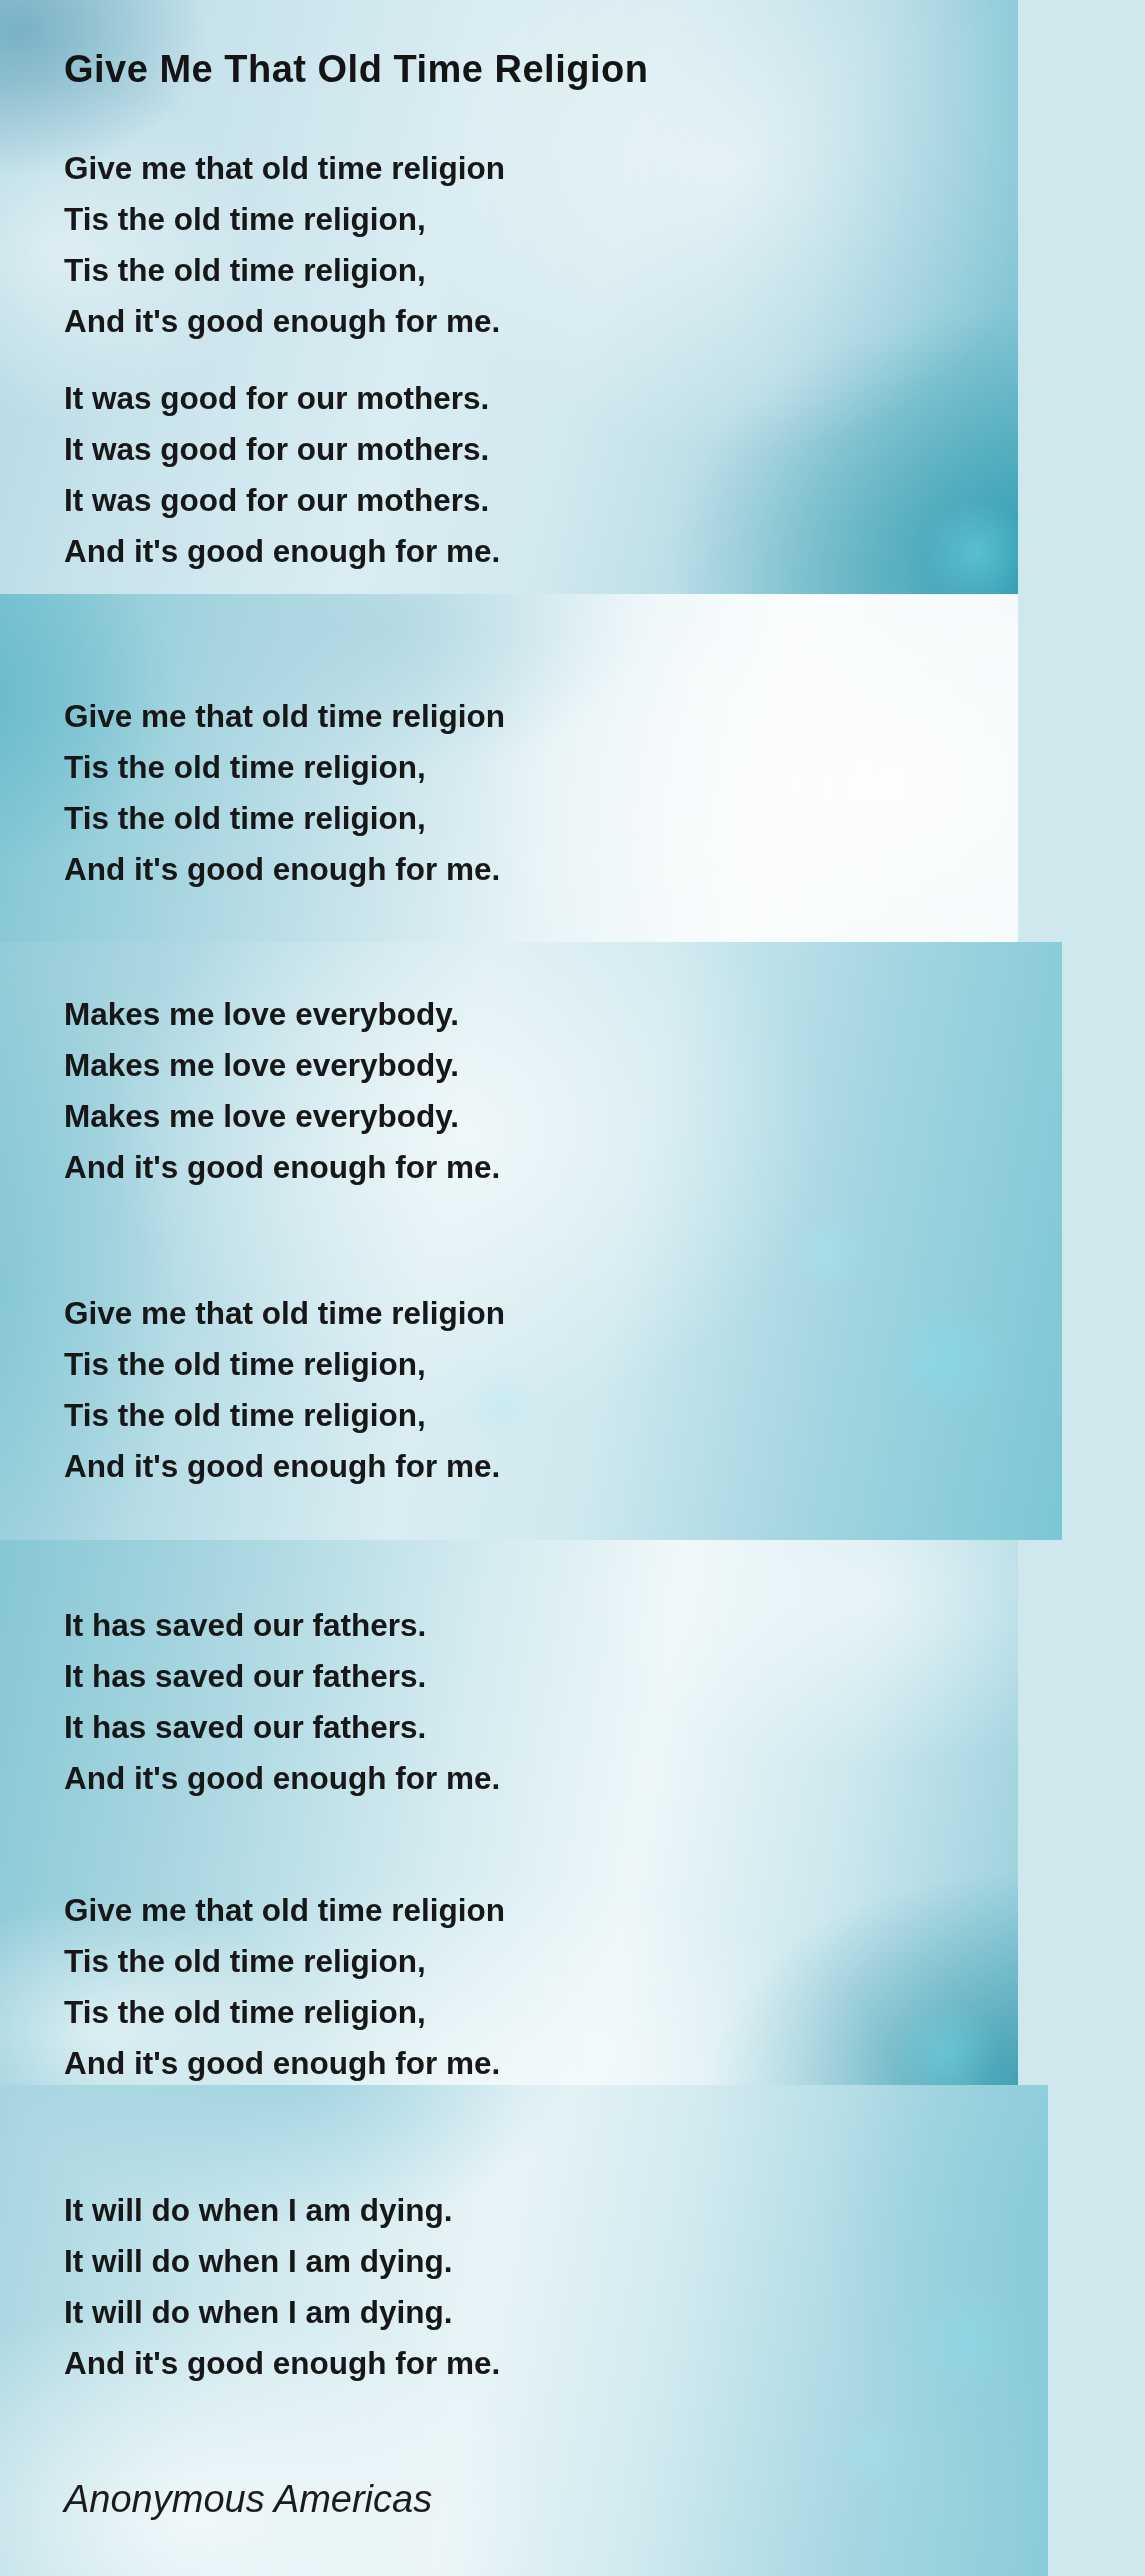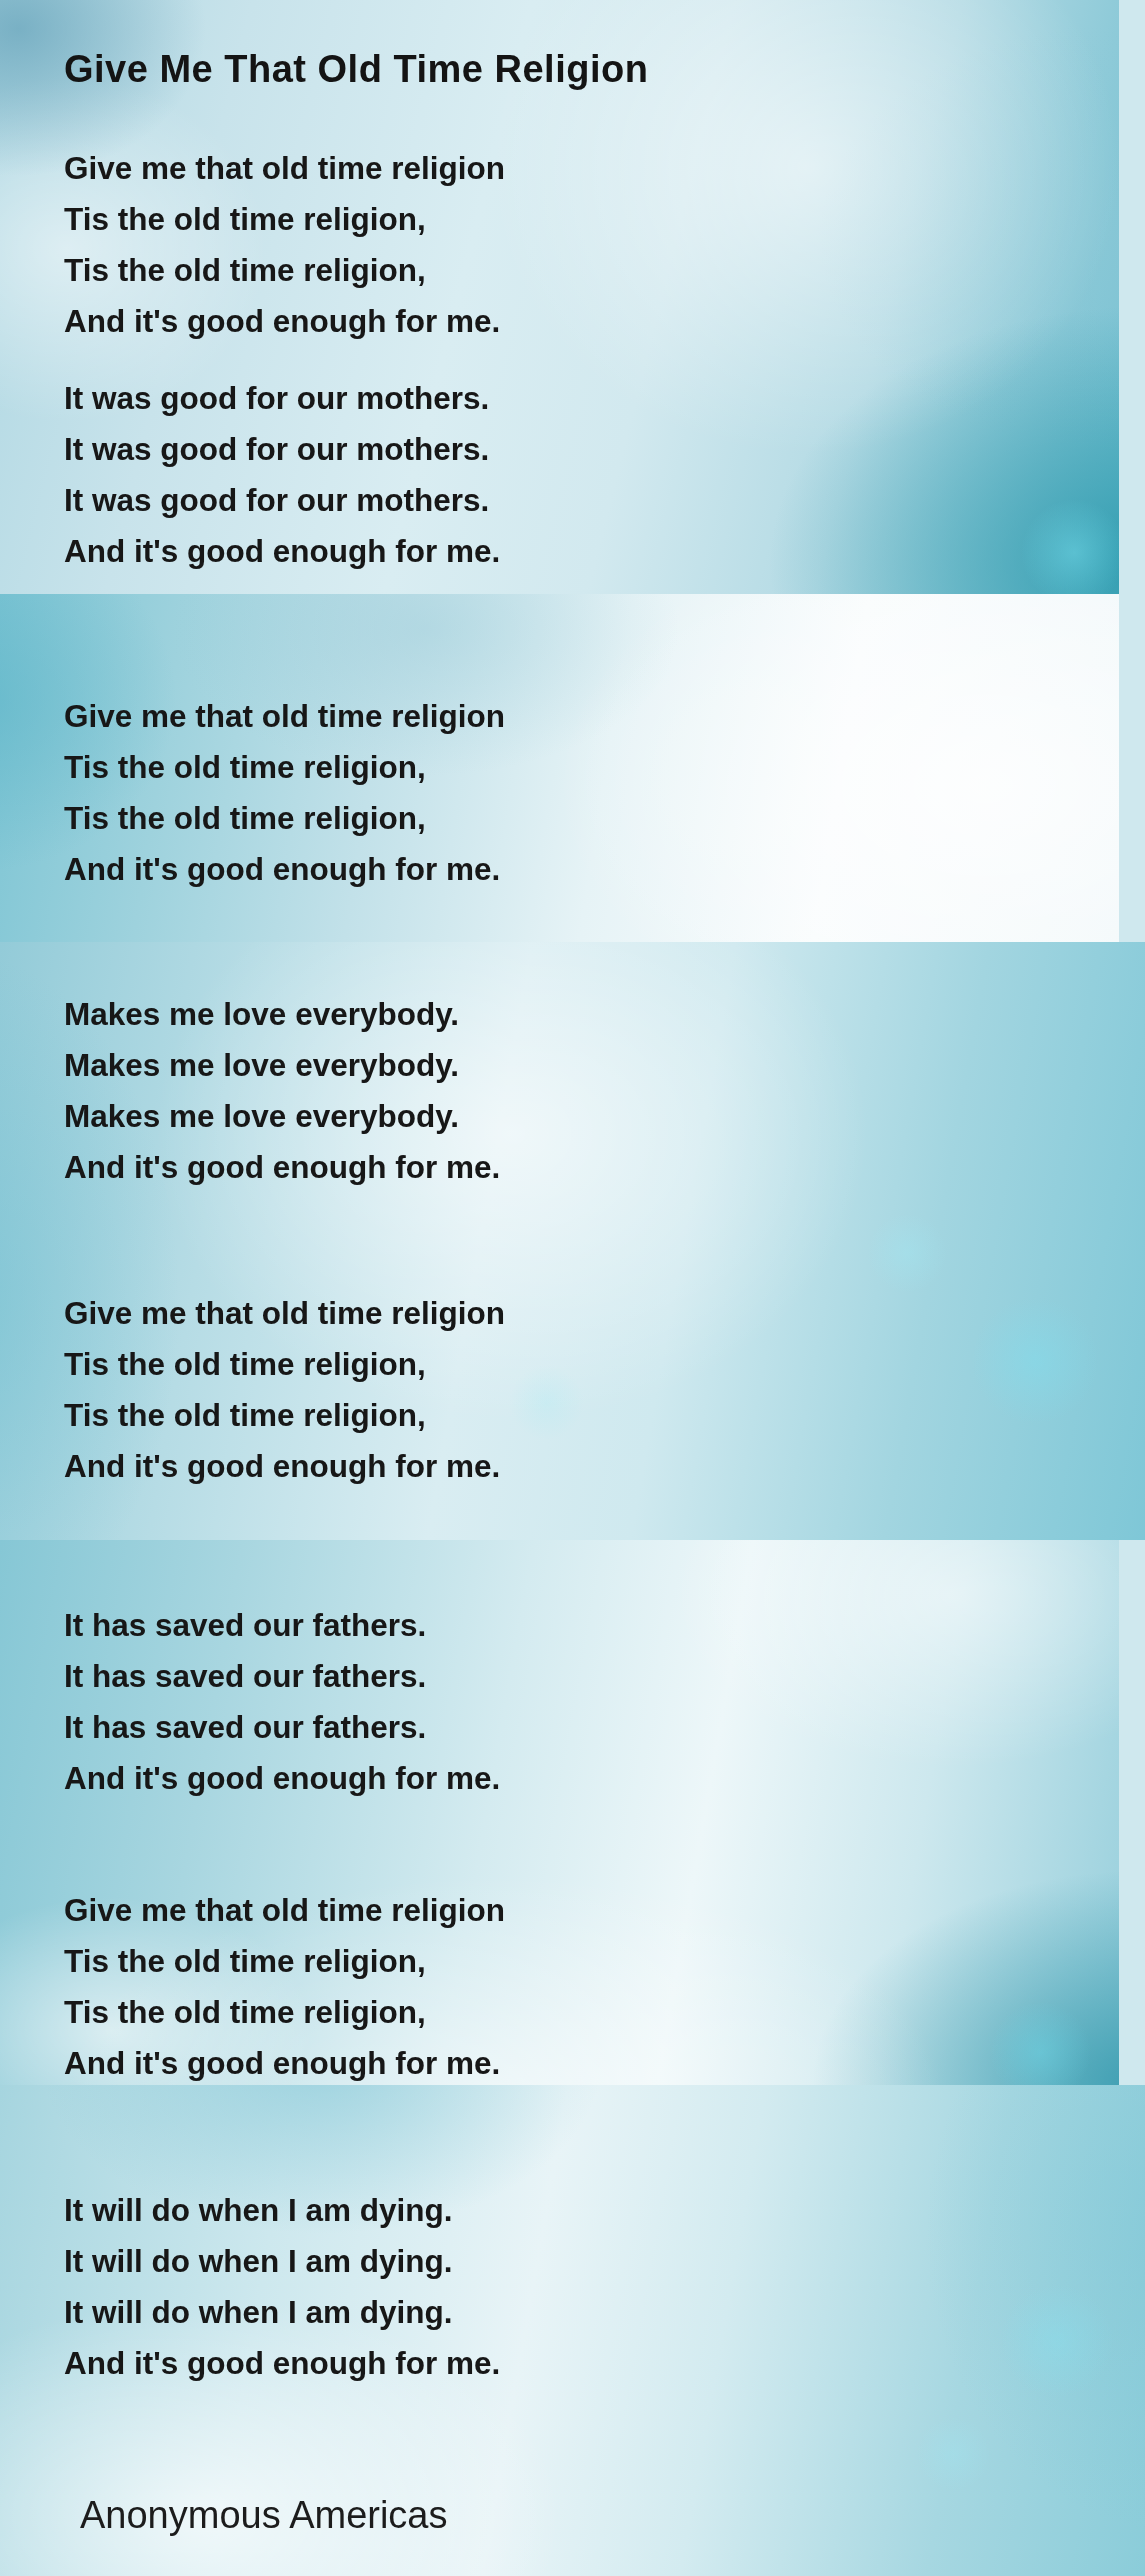--- a/index.html
+++ b/index.html
@@ -13,21 +13,21 @@
     overflow: hidden;
   }
   .page {
     position: relative;
     width: 1146px;
     height: 2576px;
     background: #cfe8ee;
   }
   .block {
     position: relative;
-    width: 1119px;
+    width: 1018px;
     overflow: hidden;
   }
   
   .block-1 {
     height: 594px;
     background:
       radial-gradient(ellipse 267px 210px at 19px 29px, rgba(84,150,176,0.60), rgba(84,150,176,0) 70%),
       radial-gradient(ellipse 286px 248px at 6% 42%, rgba(255,255,255,0.50), rgba(255,255,255,0) 70%),
       radial-gradient(ellipse 439px 401px at 72% 28%, rgba(255,255,255,0.55), rgba(255,255,255,0) 72%),
       radial-gradient(circle 76px at 96% 93%, rgba(120,225,240,0.45), rgba(120,225,240,0) 70%),
@@ -93,22 +93,23 @@
   .line {
     font-size: 31.5px;
     font-weight: bold;
     line-height: 51px;
     color: #171717;
     white-space: nowrap;
   }
   .author {
     position: absolute;
     left: 64px;
-    margin: 16px;
+    margin: 0;
     font-size: 38px;
+    font-style: italic;
     font-weight: normal;
     color: #1c1c1c;
     white-space: nowrap;
   }
 </style>
 </head>
 <body>
 
 <div class="page">
 

